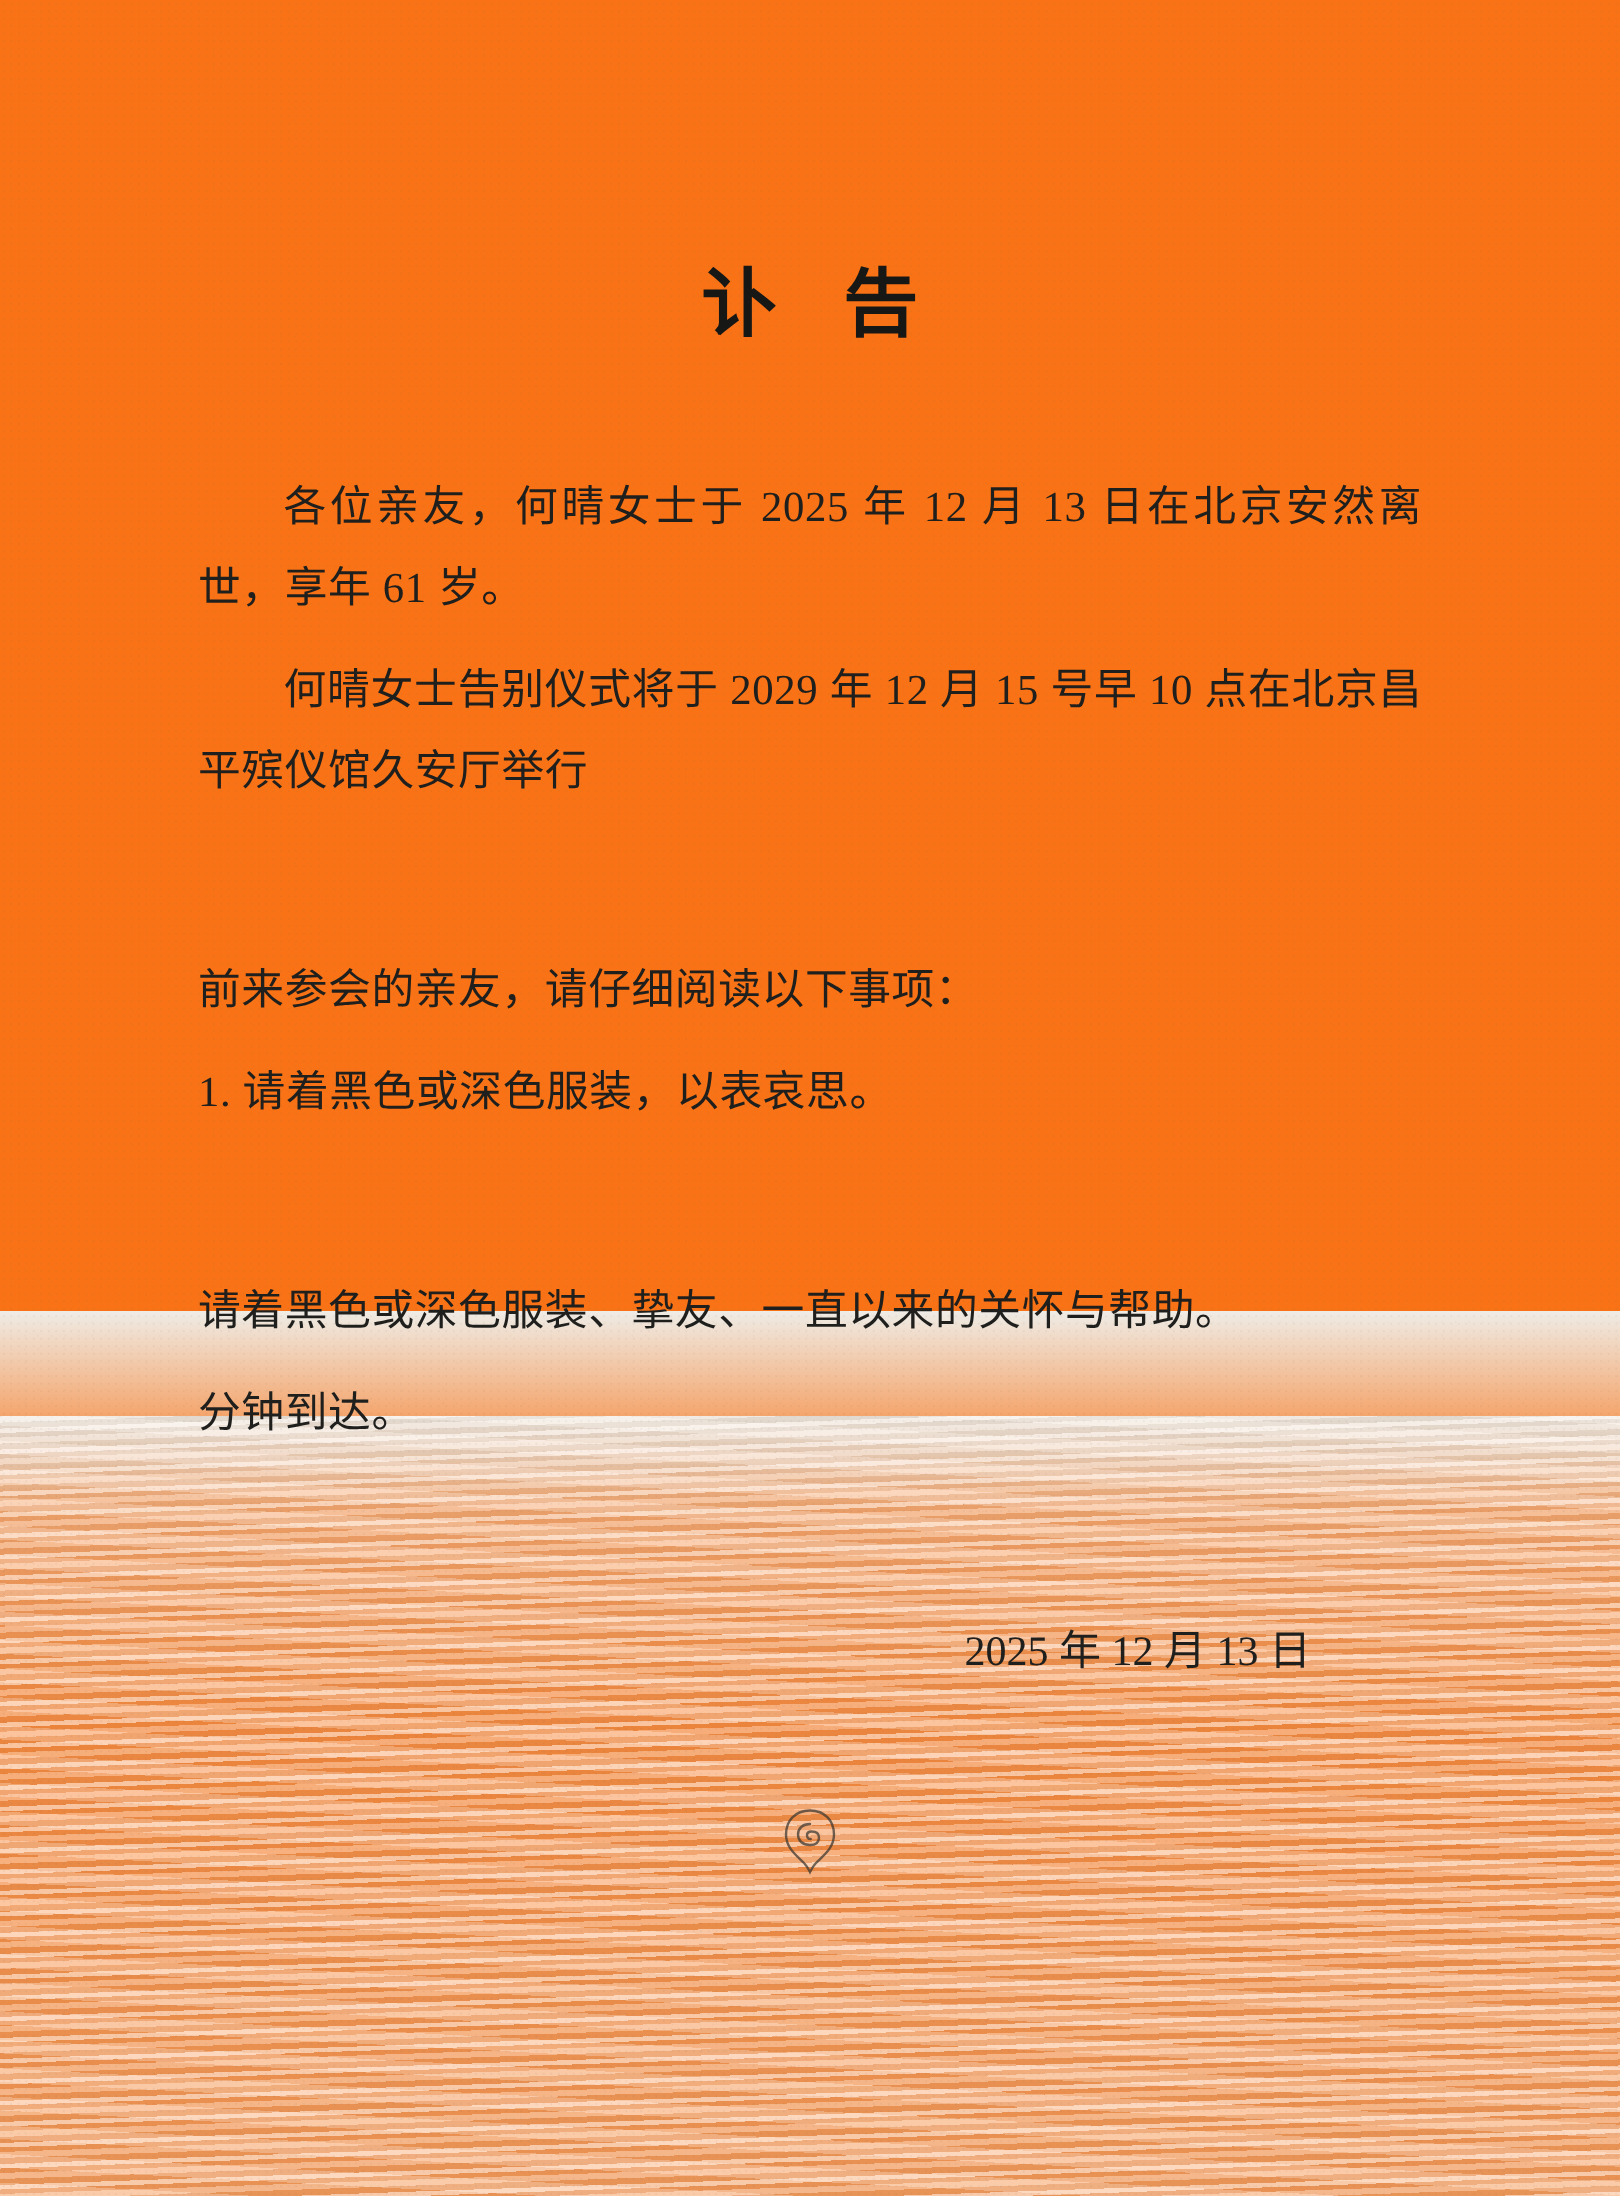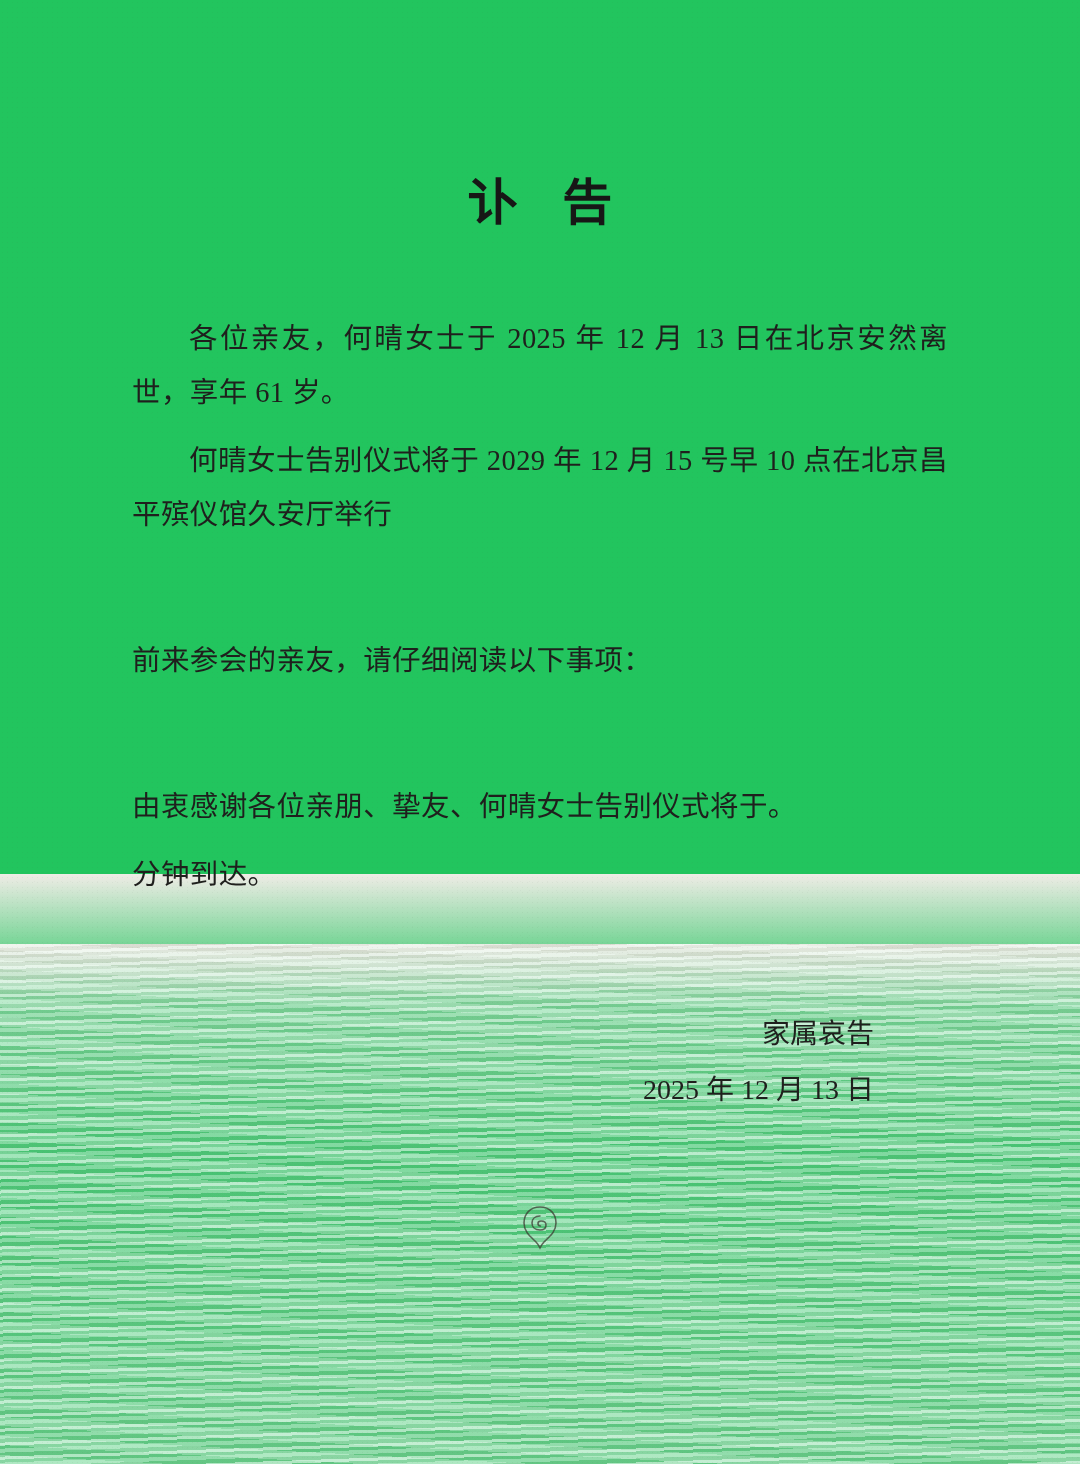--- a/index.html
+++ b/index.html
@@ -13,21 +13,21 @@
     font-family: "Liberation Serif", "DejaVu Serif", serif;
     color: #1d1d1b;
     position: relative;
     overflow: hidden;
   }
 
   
   .page {
     position: absolute;
     inset: 0;
-    background: #22c55e;
+    background: #f97316;
   }
   .texture-bottom {
     position: absolute;
     left: 0;
     right: 0;
     bottom: 0;
     height: 520px;
     background:
       repeating-linear-gradient(
         -2deg,
@@ -149,31 +149,31 @@
     <div class="body-block">
 
       <p class="para indent">各位亲友，何晴女士于 2025 年 12 月 13 日在北京安然离世，享年 61 岁。</p>
 
       <p class="para indent">何晴女士告别仪式将于 2029 年 12 月 15 号早 10 点在北京昌平殡仪馆久安厅举行</p>
 
       <div class="gap-md"></div>
 
       <p class="para">前来参会的亲友，请仔细阅读以下事项：</p>
 
+      <p class="para">1. 请着黑色或深色服装，以表哀思。</p>
 
 
       <div class="gap-md"></div>
 
-      <p class="para">由衷感谢各位亲朋、挚友、何晴女士告别仪式将于。</p>
+      <p class="para">请着黑色或深色服装、挚友、一直以来的关怀与帮助。</p>
 
       <p class="para">分钟到达。</p>
     </div>
 
     <div class="signature">
-      <p>家属哀告</p>
       <p>2025 年 12 月 13 日</p>
     </div>
 
   </div>
 
   <svg class="seal" viewBox="0 0 42 46" aria-hidden="true">
     <path d="M21 3 C11 3 5 10 5 19 C5 28 12 33 17 38 C19 40 20 42 21 44 C22 42 23 40 25 38 C30 33 37 28 37 19 C37 10 31 3 21 3 Z" fill="none" stroke="#3a362f" stroke-width="1.6"></path>
     <path d="M21 12 C16 12 13 15 13 19 C13 23 16 26 21 26 C25 26 27 24 27 21 C27 18 25 17 22 17 C20 17 19 18 19 19.5 C19 21 20 22 21.5 22" fill="none" stroke="#3a362f" stroke-width="1.6" stroke-linecap="round"></path>
   </svg>
 </div>

